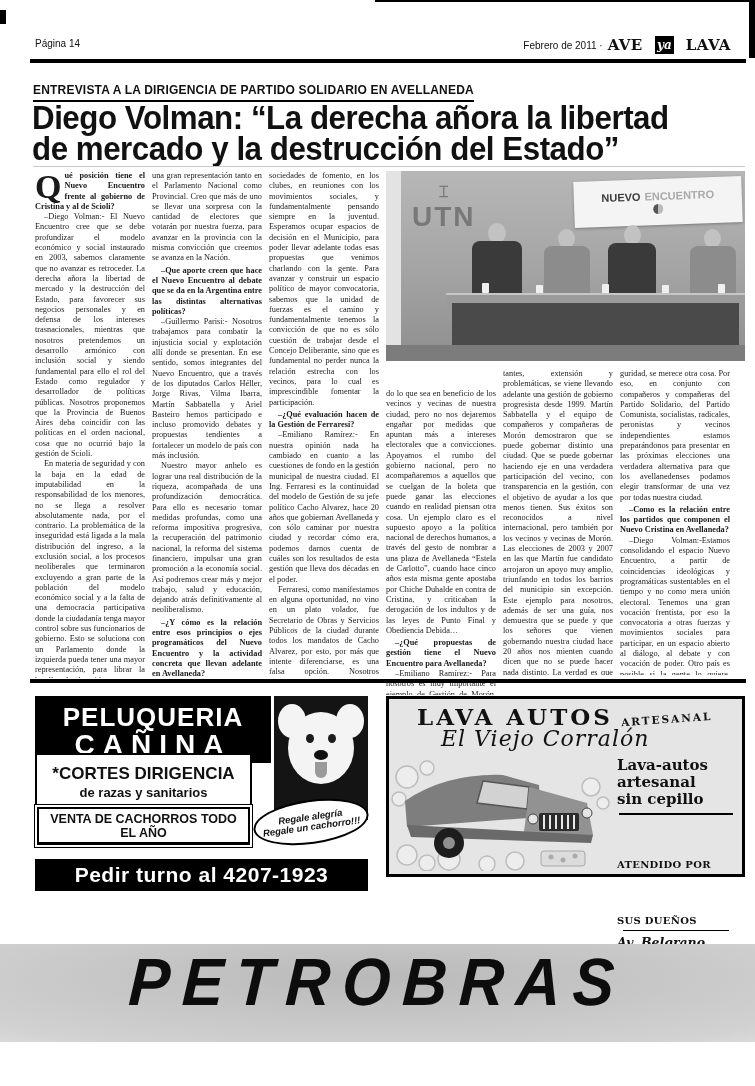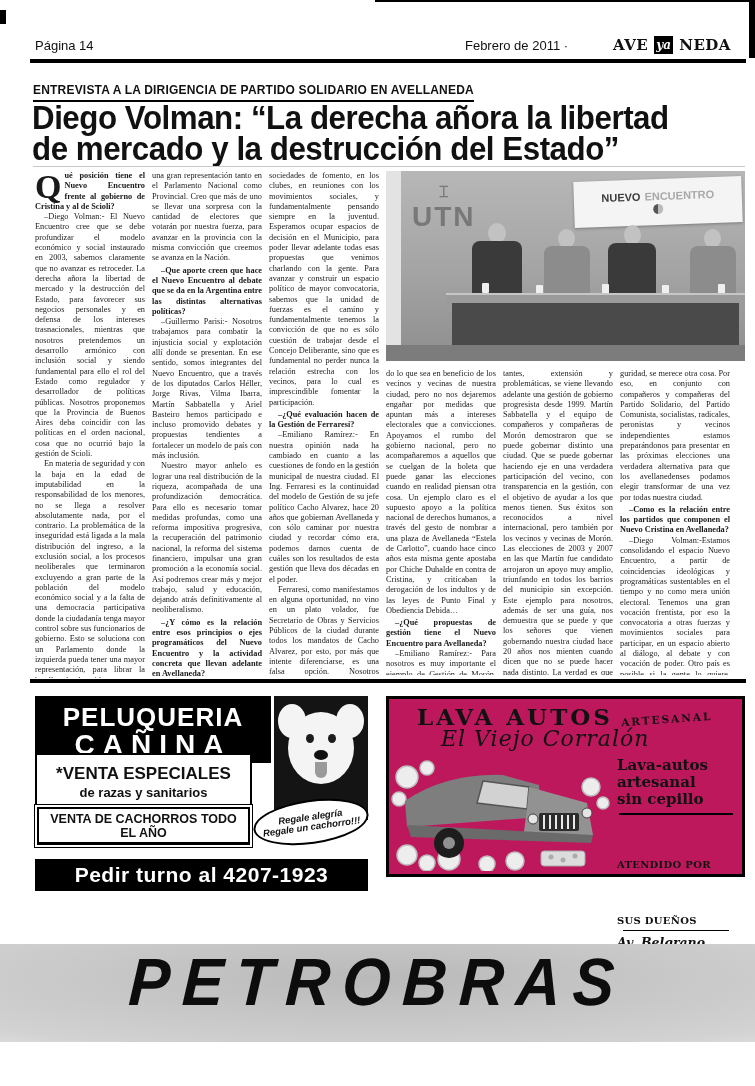--- a/index.html
+++ b/index.html
@@ -4,22 +4,22 @@
 <style>
   html,body{margin:0;padding:0;background:#e8e8e8;}
   .page{position:relative;width:755px;height:1086px;background:#ffffff;overflow:hidden;
         font-family:"Liberation Serif",serif;color:#111;}
   .abs{position:absolute;}
 
   
   .art{background:#000;}
 
   
-  .hdr-txt{font-family:"Liberation Sans",sans-serif;font-size:13px;color:#111;}
-  .logo-wrap{display:flex;align-items:center;gap:6px;font-family:"DejaVu Serif",serif;font-weight:bold;margin-left:40px;}
+  .hdr-txt{font-family:"Liberation Sans",sans-serif;font-size:10px;color:#111;}
+  .logo-wrap{display:flex;align-items:center;gap:12px;font-family:"DejaVu Serif",serif;font-weight:bold;}
   .logo-part{font-size:15px;letter-spacing:.5px;}
   .logo-box{display:inline-flex;align-items:center;justify-content:center;width:19px;height:18px;
             background:#000;color:#fff;font-style:italic;font-size:12px;}
   .top-rule{background:#000;height:4px;}
   .kicker{font-family:"Liberation Sans",sans-serif;font-weight:bold;font-size:12px;
           letter-spacing:.2px;border-bottom:2px solid #000;padding-bottom:3px;display:inline-block;}
   .headline{font-family:"Liberation Sans",sans-serif;font-weight:bold;font-size:34px;line-height:31px;
             letter-spacing:-.5px;transform:scaleX(.92);transform-origin:left top;white-space:nowrap;}
   .hairline{height:1px;background:#c9c9c9;}
 
@@ -65,21 +65,21 @@
   .pel-s1{font-weight:bold;font-size:17px;margin-top:9px;letter-spacing:0;}
   .pel-s2{font-weight:bold;font-size:13px;margin-top:1px;}
   .pel-offer{display:inline-block;border:2px solid #000;box-shadow:0 0 0 2px #fff,0 0 0 3px #000;
              font-weight:bold;font-size:12.5px;padding:3px 5px;margin-top:7px;}
   .oval{border:2px solid #000;border-radius:50%;background:#fff;transform:rotate(-8deg);
         display:flex;flex-direction:column;align-items:center;justify-content:center;
         font-weight:bold;font-size:9.5px;line-height:10.5px;font-style:italic;text-align:center;}
   .pel-phone{background:#000;color:#fff;font-weight:bold;font-size:21px;text-align:center;letter-spacing:.5px;}
 
   
-  .lava{border:3px solid #000;background:#be185d;font-family:"DejaVu Serif",serif;}
+  .lava{border:3px solid #000;background:#e5e5e5;font-family:"DejaVu Serif",serif;}
   .lava-title{font-weight:bold;font-size:23px;letter-spacing:3px;white-space:nowrap;}
   .lava-sub{font-weight:bold;font-size:10.5px;letter-spacing:2px;transform:rotate(-4deg);white-space:nowrap;}
   .lava-brand{font-weight:normal;font-style:italic;font-size:22px;letter-spacing:1px;white-space:nowrap;}
   .lava-right{text-align:left;font-weight:bold;}
   .lava-tag{font-size:15px;line-height:17px;}
   .lava-div{border-top:2px solid #000;margin:5px 2px 3px;}
   .lava-div2{border-top:1.5px solid #000;margin:3px 6px 4px;}
   .lava-att{font-size:10px;line-height:13px;letter-spacing:.3px;margin-top:43px;}
   .lava-addr{font-style:italic;font-size:12.5px;line-height:15px;margin-top:3px;}
 
@@ -97,21 +97,21 @@
   <div class="abs art" style="left:375px;top:0;width:380px;height:2px;"></div>
   <div class="abs art" style="left:0;top:10px;width:6px;height:14px;"></div>
   <div class="abs art" style="left:749px;top:0;width:6px;height:58px;"></div>
 
   <div class="abs hdr-txt" style="left:35px;top:38px;">Página 14</div>
   <div class="abs" style="right:24px;top:36px;display:flex;align-items:center;gap:5px;">
     <span class="hdr-txt">Febrero de 2011 ·</span>
     <span class="logo-wrap">
       <span class="logo-part">AVE</span>
       <span class="logo-box">ya</span>
-      <span class="logo-part">NEDA</span>
+      <span class="logo-part">LAVA</span>
     </span>
   </div>
   <div class="abs top-rule" style="left:30px;top:59px;width:716px;"></div>
 
   <div class="abs" style="left:33px;top:80px;">
     <span class="kicker">ENTREVISTA A LA DIRIGENCIA DE PARTIDO SOLIDARIO EN AVELLANEDA</span>
   </div>
   <div class="abs headline" style="left:32px;top:102px;">Diego Volman: “La derecha añora la libertad</div>
   <div class="abs headline" style="left:32px;top:133px;">de mercado y la destrucción del Estado”</div>
   <div class="abs hairline" style="left:33px;top:166px;width:712px;"></div>
@@ -161,21 +161,21 @@
     <div class="abs cup" style="left:150px;top:114px;"></div>
     <div class="abs cup" style="left:216px;top:113px;"></div>
     <div class="abs cup" style="left:276px;top:114px;"></div>
     <div class="abs cup" style="left:332px;top:113px;"></div>
     <div class="abs tabletop" style="left:60px;top:122px;width:299px;height:10px;"></div>
     <div class="abs tablefront" style="left:66px;top:132px;width:287px;height:42px;"></div>
     <div class="abs floor" style="left:0;top:174px;width:359px;height:16px;"></div>
   </div>
 
   <div class="abs colgroup" style="left:386px;top:369px;">
-    <div class="col" style="height:306px;">
+    <div class="col" style="height:306px;margin-top:20px;">
         <p class="c">do lo que sea en beneficio de los vecinos y vecinas de nuestra ciudad, pero no nos dejaremos engañar por medidas que apuntan más a intereses electorales que a convicciones. Apoyamos el rumbo del gobierno nacional, pero no acompañaremos a aquellos que se cuelgan de la boleta que puede ganar las elecciones cuando en realidad piensan otra cosa. Un ejemplo claro es el supuesto apoyo a la política nacional de derechos humanos, a través del gesto de nombrar a una plaza de Avellaneda “Estela de Carlotto”, cuando hace cinco años esta misma gente apostaba por Chiche Duhalde en contra de Cristina, y criticaban la derogación de los indultos y de las leyes de Punto Final y Obediencia Debida…</p>
         <p class="q">–¿Qué propuestas de gestión tiene el Nuevo Encuentro para Avellaneda?</p>
         <p class="p">–Emiliano Ramírez:- Para nosotros es muy importante el ejemplo de Gestión de Morón. En ese distrito, de características muy similares a Avellaneda en cuanto a cantidad de habi-</p>
       </div>
     <div class="col" style="height:306px;">
         <p class="c">tantes, extensión y problemáticas, se viene llevando adelante una gestión de gobierno progresista desde 1999. Martín Sabbatella y el equipo de compañeros y compañeras de Morón demostraron que se puede gobernar distinto una ciudad. Que se puede gobernar haciendo eje en una verdadera participación del vecino, con transparencia en la gestión, con el objetivo de ayudar a los que menos tienen. Sus éxitos son reconocidos a nivel internacional, pero también por los vecinos y vecinas de Morón. Las elecciones de 2003 y 2007 en las que Martín fue candidato arrojaron un apoyo muy amplio, triunfando en todos los barrios del municipio sin excepción. Este ejemplo para nosotros, además de ser una guía, nos demuestra que se puede y que los señores que vienen gobernando nuestra ciudad hace 20 años nos mienten cuando dicen que no se puede hacer nada distinto. La verdad es que nuestra ciudad, en la que aumentan la mortalidad infantil, los comercios cerrados y la inse-</p>
       </div>
     <div class="col" style="height:306px;">
         <p class="c">guridad, se merece otra cosa. Por eso, en conjunto con compañeros y compañeras del Partido Solidario, del Partido Comunista, socialistas, radicales, peronistas y vecinos independientes estamos preparándonos para presentar en las próximas elecciones una verdadera alternativa para que los avellanedenses podamos elegir transformar de una vez por todas nuestra ciudad.</p>
         <p class="q">–Como es la relación entre los partidos que componen el Nuevo Cristina en Avellaneda?</p>
@@ -193,21 +193,21 @@
     <div class="abs dogbox" style="left:239px;top:0;width:94px;height:124px;">
       <div class="dog-fur" style="left:14px;top:16px;width:66px;height:72px;"></div>
       <div class="dog-fur" style="left:4px;top:8px;width:28px;height:34px;"></div>
       <div class="dog-fur" style="left:62px;top:8px;width:28px;height:34px;"></div>
       <div class="dog-eye" style="left:32px;top:38px;"></div>
       <div class="dog-eye" style="left:54px;top:38px;"></div>
       <div class="dog-nose" style="left:40px;top:54px;"></div>
       <div class="dog-tongue" style="left:41px;top:66px;"></div>
     </div>
     <div class="abs pel-panel" style="left:0;top:57px;width:213px;height:87px;">
-      <div class="pel-s1">*VENTA ESPECIALES</div>
+      <div class="pel-s1">*CORTES DIRIGENCIA</div>
       <div class="pel-s2">de razas y sanitarios</div>
       <div class="pel-offer">VENTA DE CACHORROS TODO EL AÑO</div>
     </div>
     <div class="abs oval" style="left:218px;top:104px;width:112px;height:40px;">
       <div>Regale alegría</div>
       <div>Regale un cachorro!!!</div>
     </div>
     <div class="abs pel-phone" style="left:0;top:149px;width:333px;height:32px;line-height:32px;margin-top:14px;">Pedir turno al 4207-1923</div>
   </div>
 

